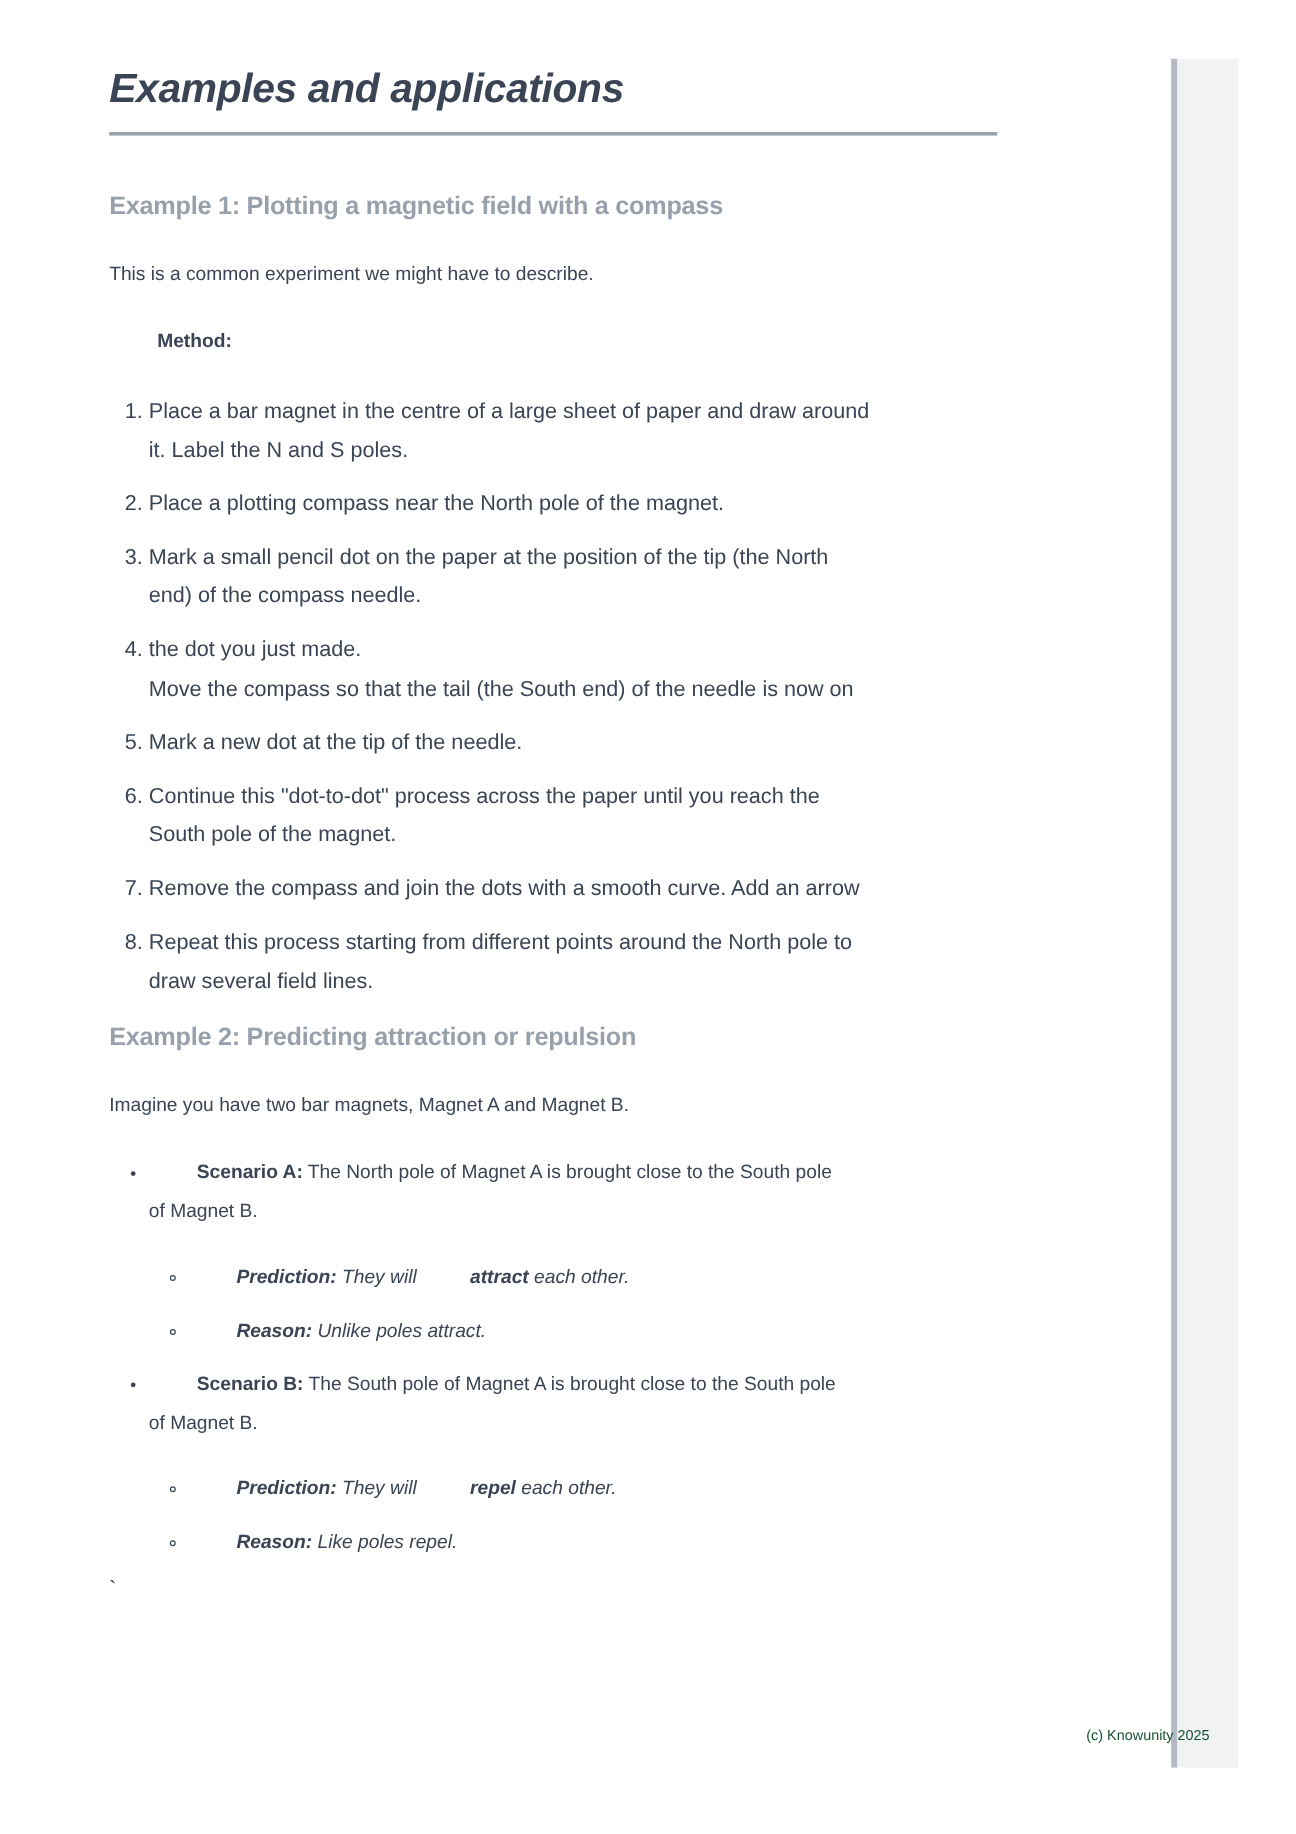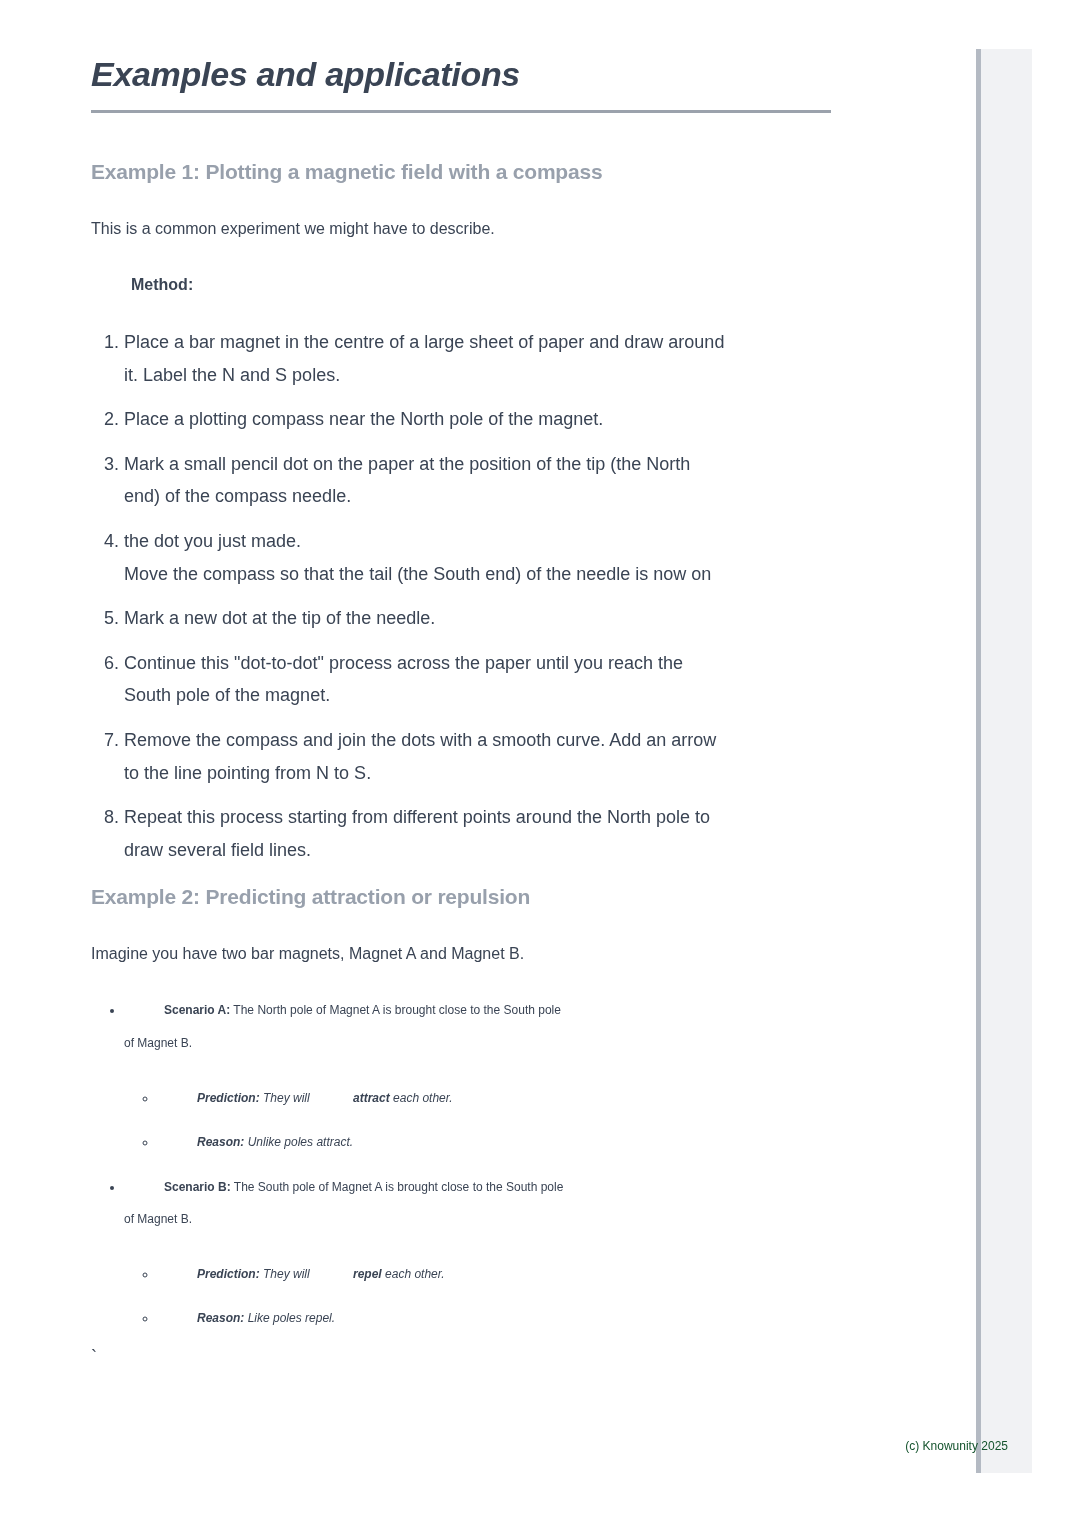--- a/index.html
+++ b/index.html
@@ -10,21 +10,21 @@
   .content{position:absolute;left:91px;top:54px;width:740px;}
   .h1{font-size:34px;line-height:40px;font-weight:700;color:#3a4454;letter-spacing:-0.3px;margin:0;font-style:italic;}
   .divider{height:3px;background:#9ba2ac;border:none;margin:16px 0 0 0;}
   .h2{font-size:21px;line-height:34px;font-weight:700;color:#98a0ac;letter-spacing:-0.2px;margin:42px 0 0 0;}
   .h2.second{margin-top:14px;}
   .body-p{font-size:16px;line-height:32px;margin:24px 0 0 0;}
   .bold{font-weight:700;margin-left:40px;}
   ol.steps{margin:25px 0 0 0;padding:0 0 0 33px;font-size:18px;}
   ol.steps>li{margin:0 0 12px 0;}
   .line{line-height:32.6px;}
-  ul.scenarios{margin:24px 0 0 0;padding:0 0 0 33px;font-size:12px;list-style-type:disc;}
+  ul.scenarios{margin:24px 0 0 0;padding:0 0 0 33px;font-size:16px;list-style-type:disc;}
   ul.scenarios>li{margin:0 0 8px 0;}
   ul.points{margin:22px 0 0 0;padding:0 0 0 33px;list-style-type:circle;}
   ul.points>li{margin:0 0 12px 0;font-style:italic;}
   .stray{font-size:18px;line-height:20px;margin:2px 0 0 0;color:#3a4454;}
   .gutter{position:absolute;left:981px;top:49px;width:51px;height:1424px;background:#f1f2f4;}
   .scrollbar{position:absolute;left:976px;top:49px;width:5px;height:1424px;background:#b4bac3;}
   .footer{position:absolute;top:1436px;right:72px;font-size:12px;line-height:20px;color:#14532d;z-index:2;}
 </style>
 </head>
 <body>
@@ -56,21 +56,20 @@
     </li>
     <li>
       <div class="line">Mark a new dot at the tip of the needle.</div>
     </li>
     <li>
       <div class="line">Continue this "dot-to-dot" process across the paper until you reach the</div>
       <div class="line">South pole of the magnet.</div>
     </li>
     <li>
       <div class="line">Remove the compass and join the dots with a smooth curve. Add an arrow</div>
-      <div class="line">to the line pointing from N to S.</div>
     </li>
     <li>
       <div class="line">Repeat this process starting from different points around the North pole to</div>
       <div class="line">draw several field lines.</div>
     </li>
   </ol>
 
   <h2 class="h2 second">Example 2: Predicting attraction or repulsion</h2>
   <p class="body-p">Imagine you have two bar magnets, Magnet A and Magnet B.</p>
 

